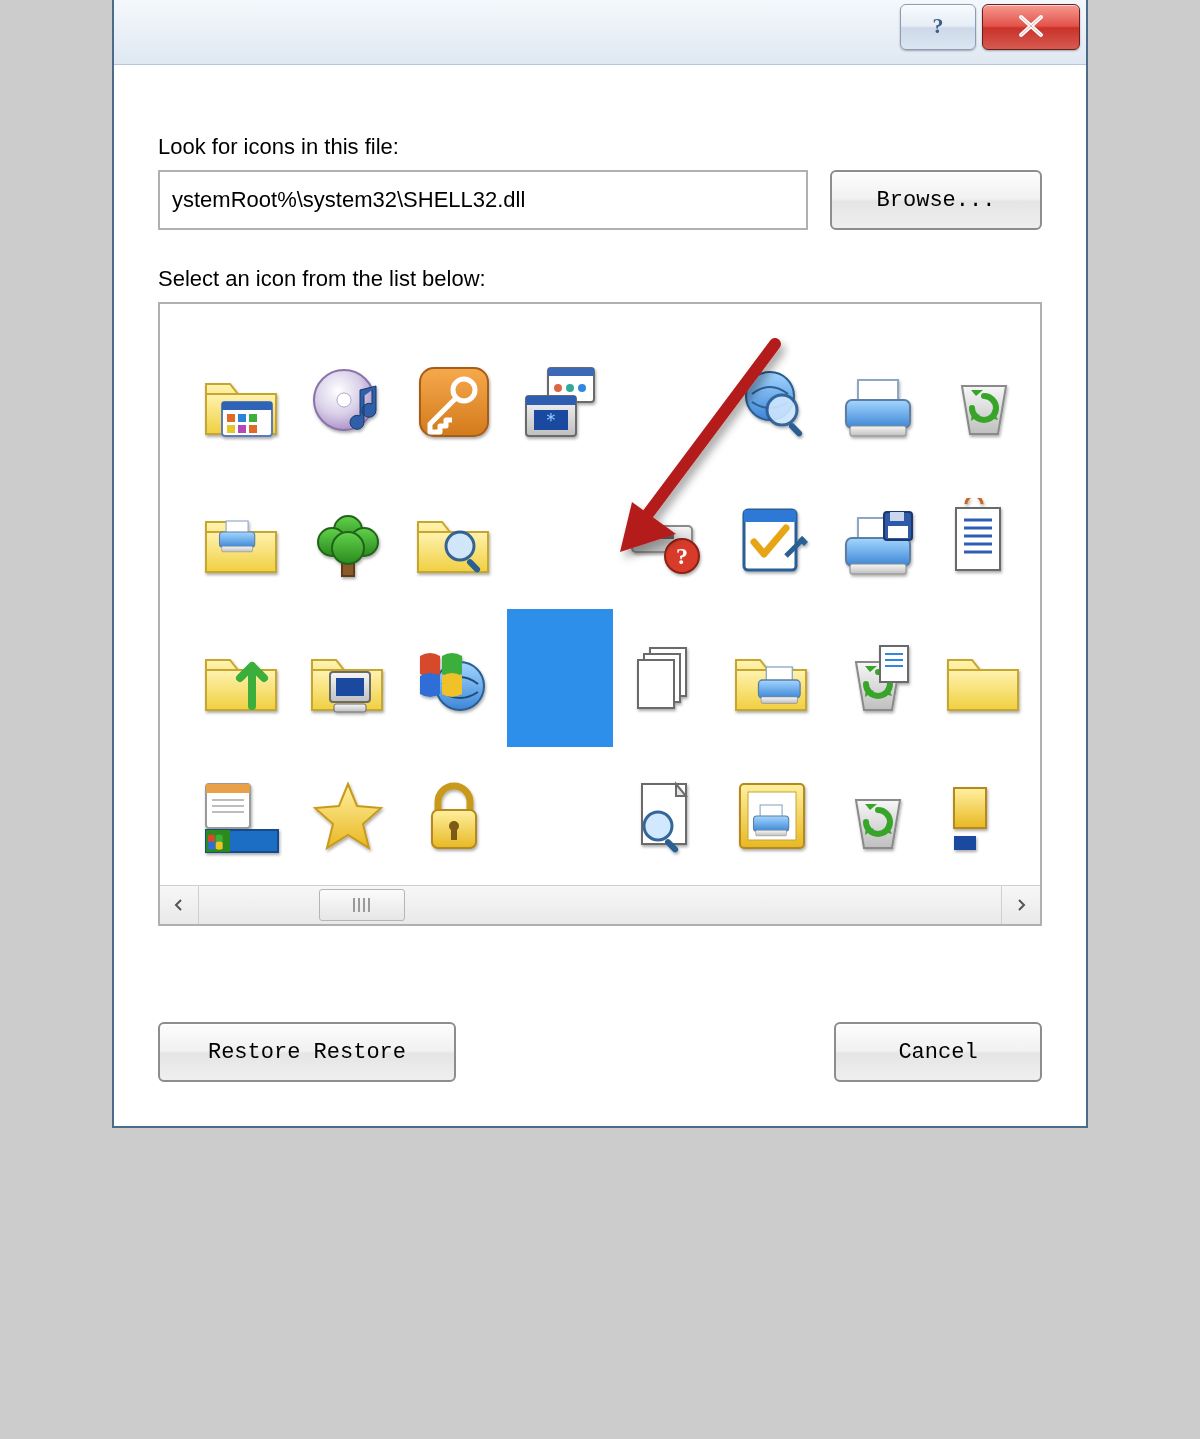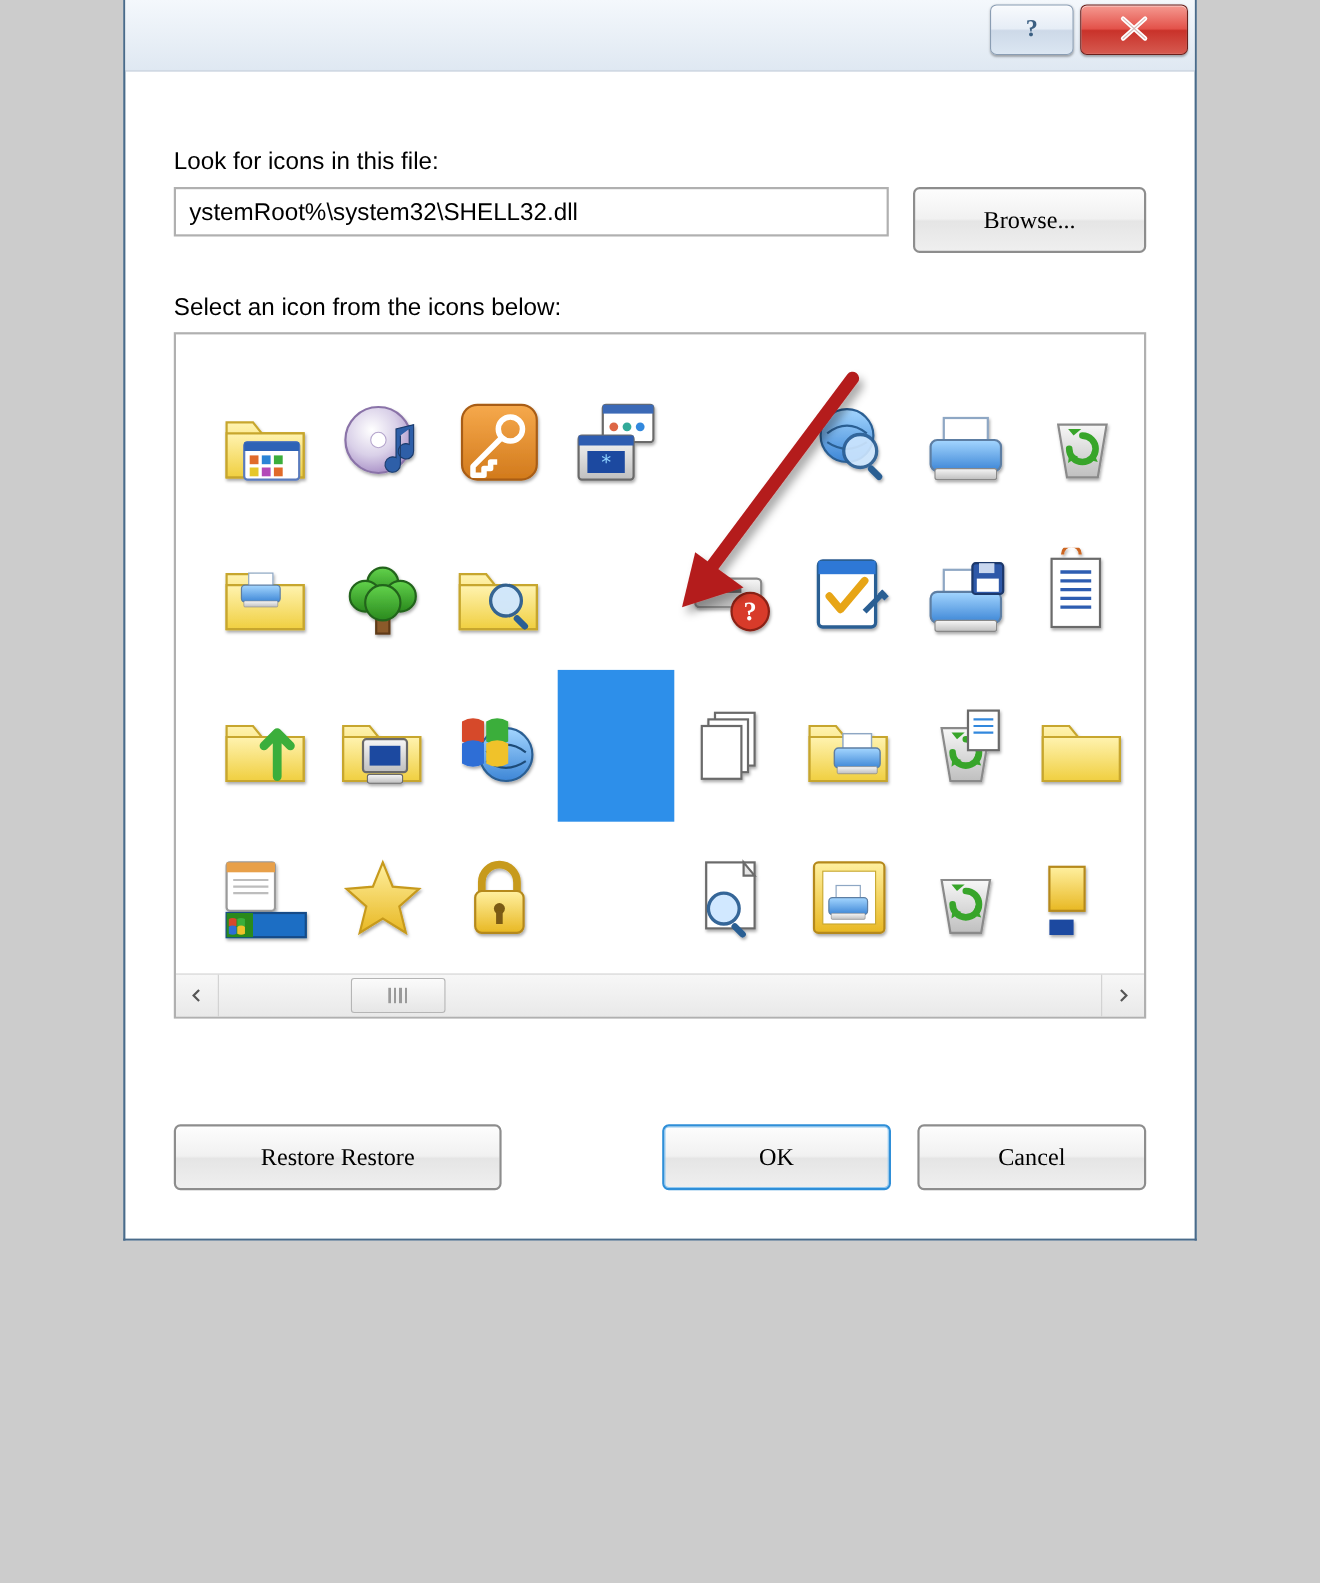--- a/index.html
+++ b/index.html
@@ -63,38 +63,38 @@
   }
 
   .path-row {
     display: flex;
     gap: 22px;
     align-items: stretch;
     margin-bottom: 36px;
   }
   .path-input {
     flex: 1;
-    height: 45px;
+    height: 60px;
     border: 2px solid #b0b0b0;
     background: #fff;
     padding: 0 12px;
     font-family: inherit;
     font-size: 22px;
     color: #000;
     box-sizing: border-box;
     outline: none;
   }
 
   .btn {
     height: 60px;
     min-width: 212px;
     border: 2px solid #8d8d8d;
     border-radius: 6px;
     background: linear-gradient(to bottom, #fdfdfd 0%, #f1f1f1 48%, #e5e5e5 52%, #efefef 100%);
-    font-family: Liberation Serif, serif;
+    font-family: Liberation Mono, monospace;
     font-size: 22px;
     color: #000;
     cursor: pointer;
     box-shadow: 0 1px 0 #fff inset;
     padding: 0 32px;
   }
 
   
   .icon-box {
     border: 2px solid #b0b0b0;
@@ -269,21 +269,21 @@
 
   <div class="body">
 
     <div class="label">Look for icons in this file:</div>
 
     <div class="path-row">
       <input class="path-input" type="text" value="ystemRoot%\system32\SHELL32.dll" style="">
       <button class="btn">Browse...</button>
     </div>
 
-    <div class="label">Select an icon from the icons below:</div>
+    <div class="label">Select an icon from the list below:</div>
 
     <div class="icon-box">
       <div class="icon-grid" id="iconGrid">
           <div class="icon-cell">
             <svg viewBox="0 0 84 84" filter="url(#soft)">
               <use href="#icoFolder"></use>
               <rect x="22" y="42" width="50" height="34" rx="3" fill="#fff" stroke="#5a7bbd" stroke-width="2"></rect>
               <rect x="22" y="42" width="50" height="8" fill="#2d63b6"></rect>
               <rect x="27" y="54" width="8" height="8" fill="#e06b2a"></rect>
               <rect x="38" y="54" width="8" height="8" fill="#2a84d6"></rect>
@@ -552,17 +552,16 @@
             </svg>
         </div>
       </div>
     </div>
 
   </div>
 
   <div class="footer">
     <button class="btn restore">Restore Restore</button>
     <div class="spacer"></div>
-    <button class="btn ok">OK</button>
     <button class="btn cancel">Cancel</button>
   </div>
 
 </div>
 
 </body></html>

